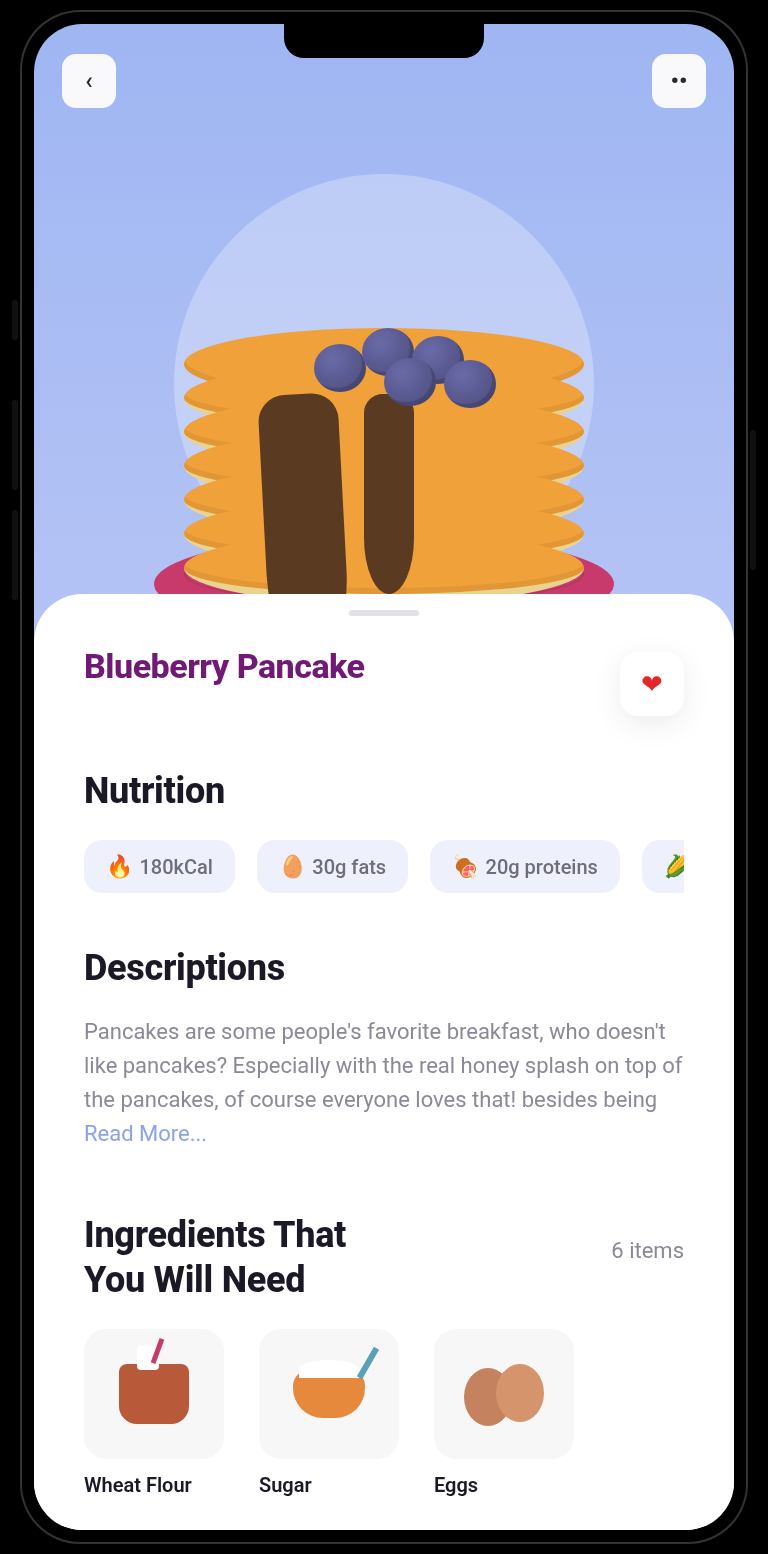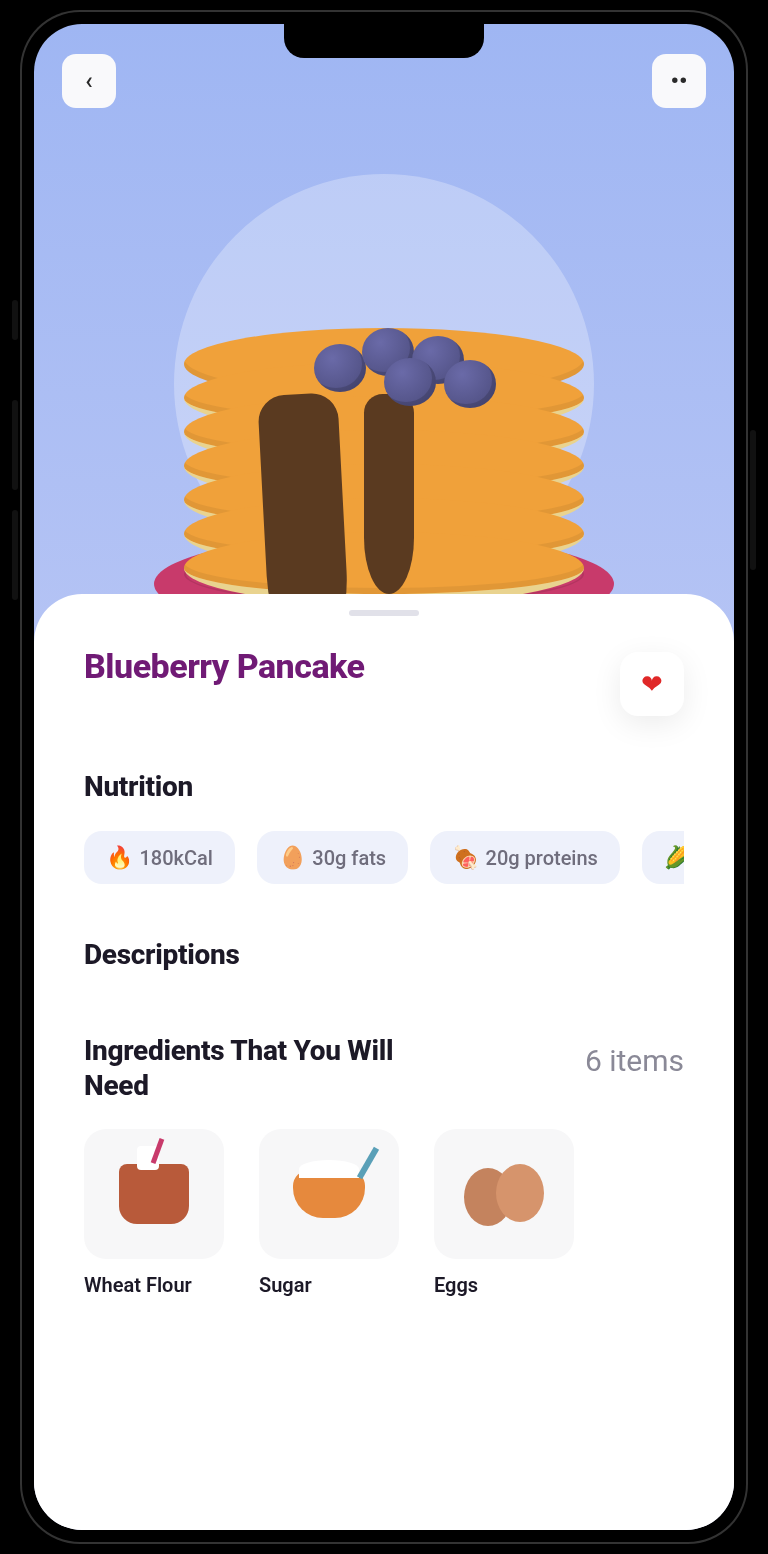--- a/index.html
+++ b/index.html
@@ -153,21 +153,21 @@
     background: #fff;
     border-radius: 18px;
     box-shadow: 0 8px 30px rgba(0,0,0,0.08);
     display: flex; align-items: center; justify-content: center;
     font-size: 26px; color: #e02828;
     margin-top: 6px;
     cursor: pointer;
   }
 
   h2 {
-    font-size: 28px; font-weight: 800; color: #1c1927;
+    font-size: 36px; font-weight: 800; color: #1c1927;
     margin-top: 54px;
     letter-spacing: -0.3px;
   }
 
   .nutri-row {
     display: flex; gap: 22px; margin-top: 28px;
     overflow: hidden;
   }
   .chip {
     flex: 0 0 auto;
@@ -185,21 +185,21 @@
     color: #8a8997;
   }
   .desc .more { color: #8aa2e8; cursor: pointer; }
 
   .ing-header {
     display: flex; justify-content: space-between; align-items: center;
     margin-top: 46px;
   }
   .ing-header h2 { margin-top: 16px; max-width: 320px; line-height: 1.25; }
   .count {
-    font-size: 30px; color: #8a8997; align-self: center;
+    font-size: 22px; color: #8a8997; align-self: center;
   }
 
   .ing-row {
     display: flex; gap: 35px; margin-top: 26px; overflow: hidden;
   }
   .ing {
     flex: 0 0 auto;
     width: 140px;
     text-align: left;
   }
@@ -301,20 +301,23 @@
           <span class="ico">🍖</span>
           <span>20g proteins</span>
         </div>
         <div class="chip">
           <span class="ico">🌽</span>
 
         </div>
       </div>
 
       <h2>Descriptions</h2>
+      <p class="desc">
+        <span>Pancakes are some people's favorite breakfast, who doesn't like pancakes? Especially with the real honey splash on top of the pancakes, of course everyone loves that! besides being </span><span class="more">Read More...</span>
+      </p>
 
       <div class="ing-header">
         <h2>Ingredients That You Will Need</h2>
         <div class="count">6 items</div>
       </div>
 
       <div class="ing-row">
         <div class="ing">
           <div class="ing-box">
               <div class="glyph flour"></div>

